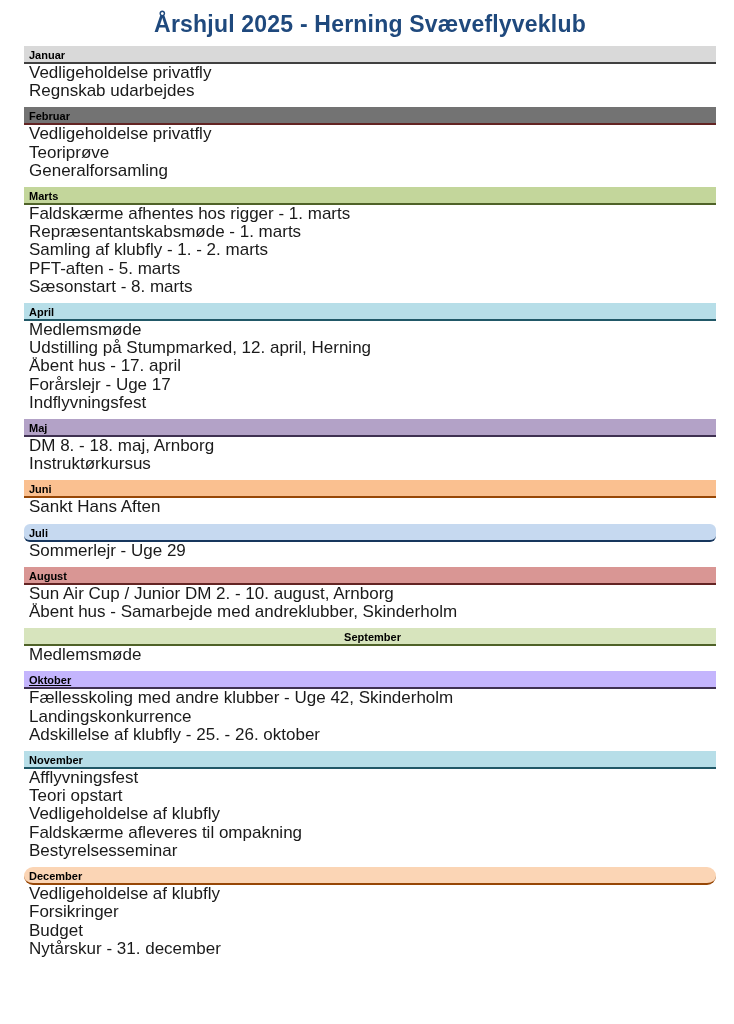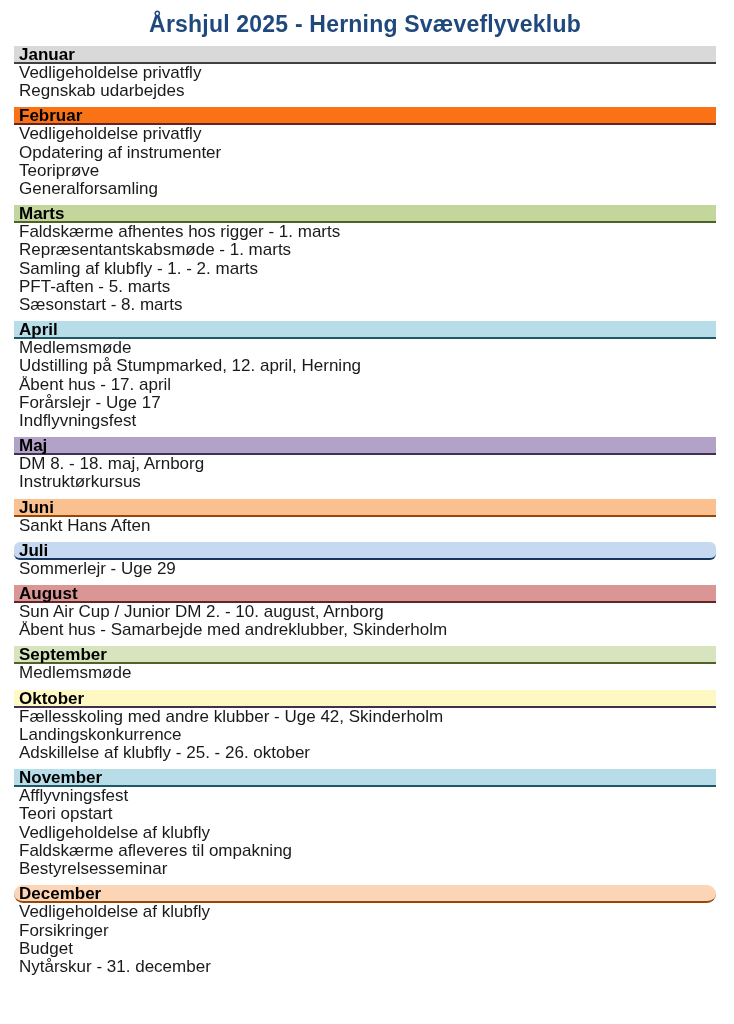--- a/index.html
+++ b/index.html
@@ -6,35 +6,35 @@
   html,body { background:#ffffff; }
   body {
     width:734px; height:1024px;
     font-family:"Liberation Sans", sans-serif;
     color:#1a1a1a;
     overflow:hidden;
   }
   .page {
     width:734px; height:1024px;
     background:#ffffff;
-    padding:9px 18px 0 14px;
+    padding:9px 18px 0 24px;
   }
   .doc-title {
     text-align:center;
     font-size:23px;
     font-weight:bold;
     line-height:30px;
     margin-bottom:7px;
     letter-spacing:0.2px;
   }
   .month-section { margin-bottom:7px; }
   .month-header {
     height:18px;
     line-height:18px;
-    font-size:17px;
+    font-size:11px;
     font-weight:bold;
     color:#000000;
     padding-left:5px;
     border-bottom:2px solid #262626;
   }
   .event-item {
     font-size:17px;
     line-height:18.2px;
     padding-left:5px;
     white-space:nowrap;
@@ -47,23 +47,22 @@
 <div class="page">
   <div class="doc-title" style="color: rgb(31, 73, 125);">Årshjul 2025 - Herning Svæveflyveklub</div>
 
   <div id="months-container">
       <div class="month-section">
         <div class="month-header" style="background: rgb(217, 217, 217); border-bottom-color: rgb(64, 64, 64);">Januar</div>
         <div class="event-item">Vedligeholdelse privatfly</div>
         <div class="event-item">Regnskab udarbejdes</div>
       </div>
       <div class="month-section">
-        <div class="month-header" style="background: #f97316; border-bottom-color: rgb(99, 36, 35);">Februar</div>
+        <div class="month-header" style="background: #737373; border-bottom-color: rgb(99, 36, 35);">Februar</div>
         <div class="event-item">Vedligeholdelse privatfly</div>
-        <div class="event-item">Opdatering af instrumenter</div>
         <div class="event-item">Teoriprøve</div>
         <div class="event-item">Generalforsamling</div>
       </div>
       <div class="month-section">
         <div class="month-header" style="background: rgb(195, 214, 155); border-bottom-color: rgb(79, 98, 40);">Marts</div>
         <div class="event-item">Faldskærme afhentes hos rigger - 1. marts</div>
         <div class="event-item">Repræsentantskabsmøde - 1. marts</div>
         <div class="event-item">Samling af klubfly - 1. - 2. marts</div>
         <div class="event-item">PFT-aften - 5. marts</div>
         <div class="event-item">Sæsonstart - 8. marts</div>
@@ -88,25 +87,25 @@
       <div class="month-section">
         <div class="month-header" style="background: rgb(198, 217, 240); border-bottom-color: rgb(23, 54, 93); border-radius: 6px;">Juli</div>
         <div class="event-item">Sommerlejr - Uge 29</div>
       </div>
       <div class="month-section">
         <div class="month-header" style="background: rgb(217, 150, 148); border-bottom-color: rgb(99, 36, 35);">August</div>
         <div class="event-item">Sun Air Cup / Junior DM 2. - 10. august, Arnborg</div>
         <div class="event-item">Åbent hus - Samarbejde med andreklubber, Skinderholm</div>
       </div>
       <div class="month-section">
-        <div class="month-header" style="background: rgb(215, 228, 189); border-bottom-color: rgb(79, 98, 40);">September</div>
+        <div class="month-header" style="background: rgb(215, 228, 189); border-bottom-color: rgb(79, 98, 40); text-align: center;">September</div>
         <div class="event-item">Medlemsmøde</div>
       </div>
       <div class="month-section">
-        <div class="month-header" style="background: #fef9c3; border-bottom-color: rgb(63, 49, 81);">Oktober</div>
+        <div class="month-header" style="background: #c4b5fd; border-bottom-color: rgb(63, 49, 81); text-decoration: underline;">Oktober</div>
         <div class="event-item">Fællesskoling med andre klubber - Uge 42, Skinderholm</div>
         <div class="event-item">Landingskonkurrence</div>
         <div class="event-item">Adskillelse af klubfly - 25. - 26. oktober</div>
       </div>
       <div class="month-section">
         <div class="month-header" style="background: rgb(183, 222, 232); border-bottom-color: rgb(33, 88, 103);">November</div>
         <div class="event-item">Afflyvningsfest</div>
         <div class="event-item">Teori opstart</div>
         <div class="event-item">Vedligeholdelse af klubfly</div>
         <div class="event-item">Faldskærme afleveres til ompakning</div>

